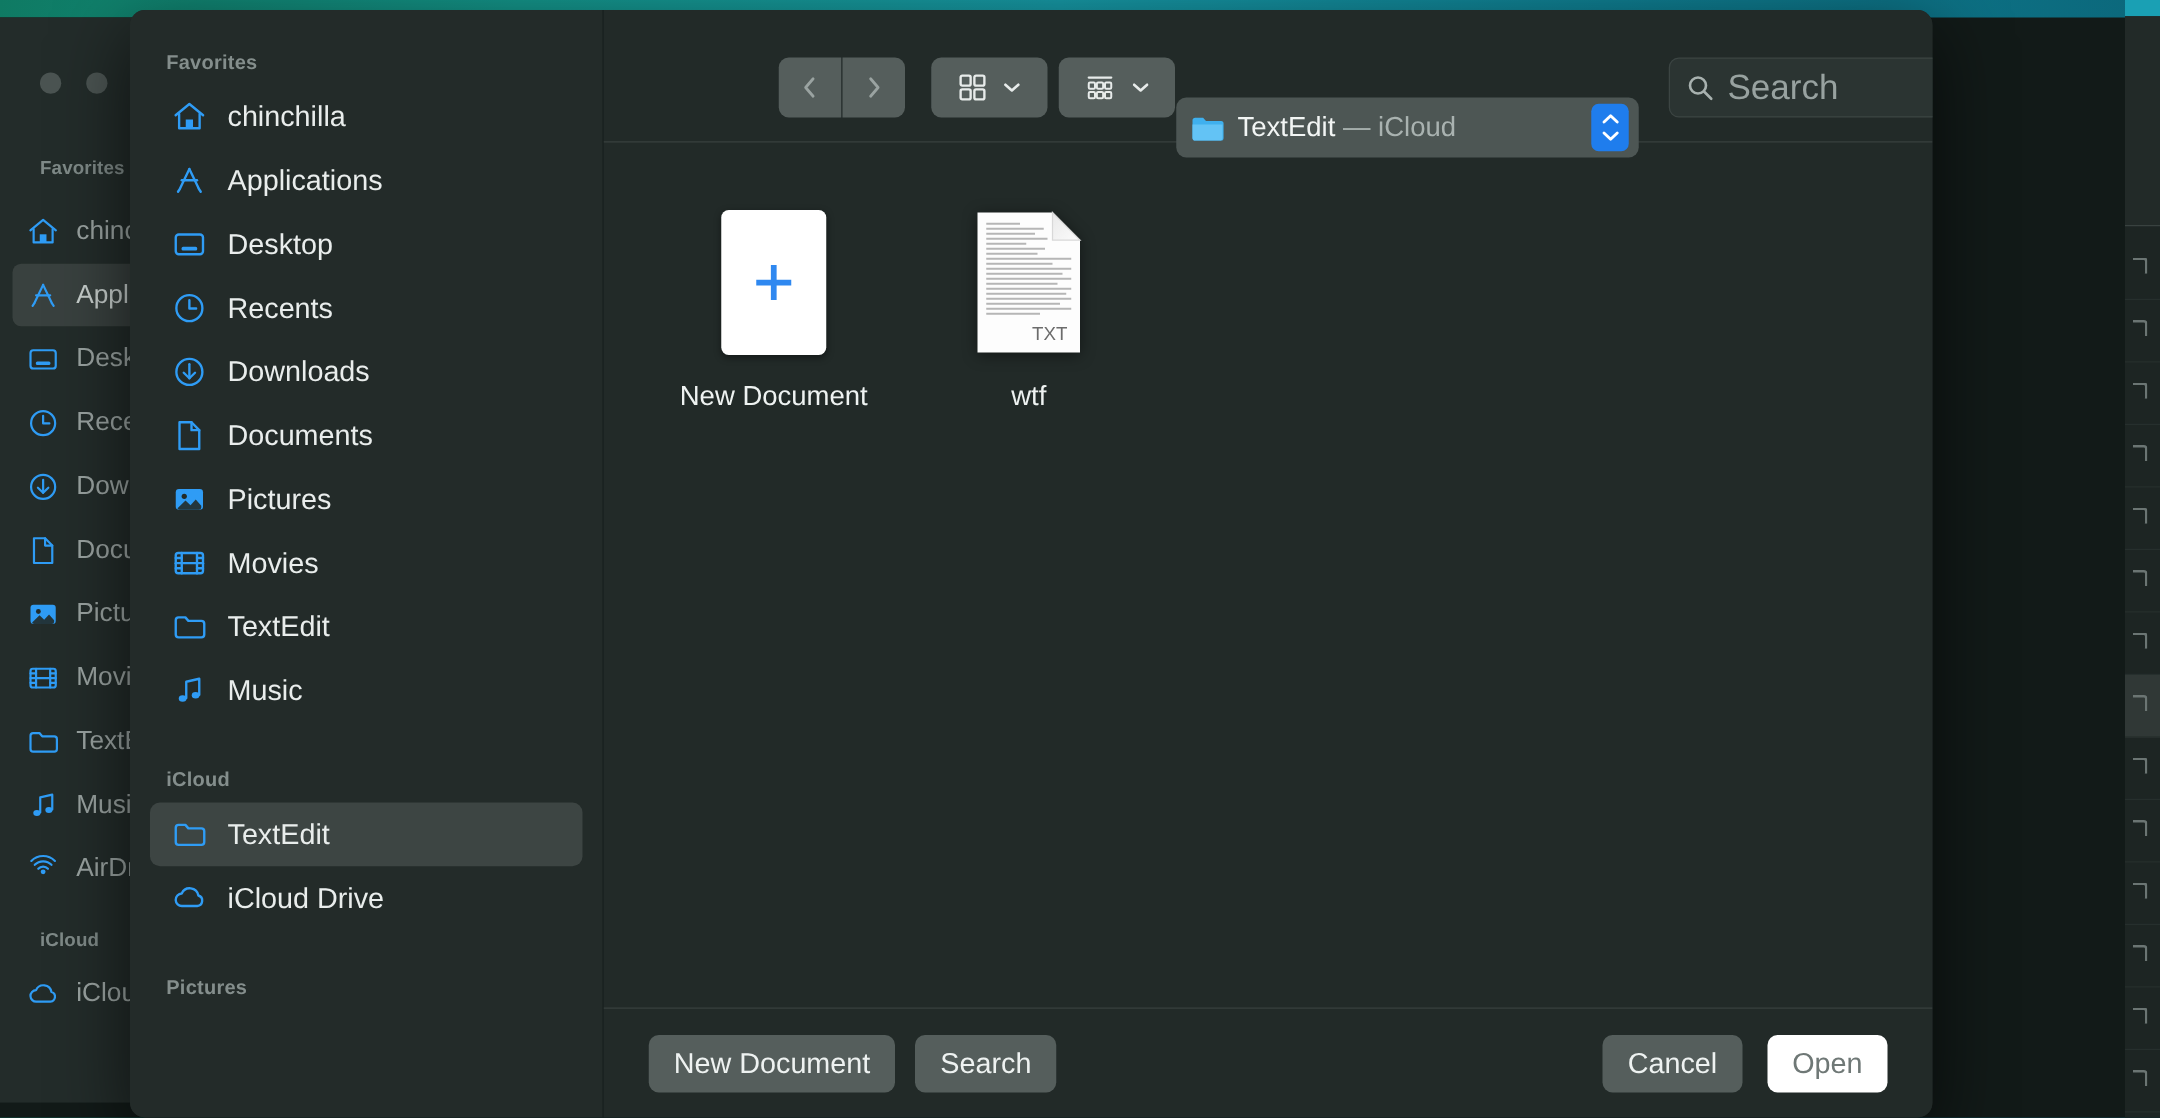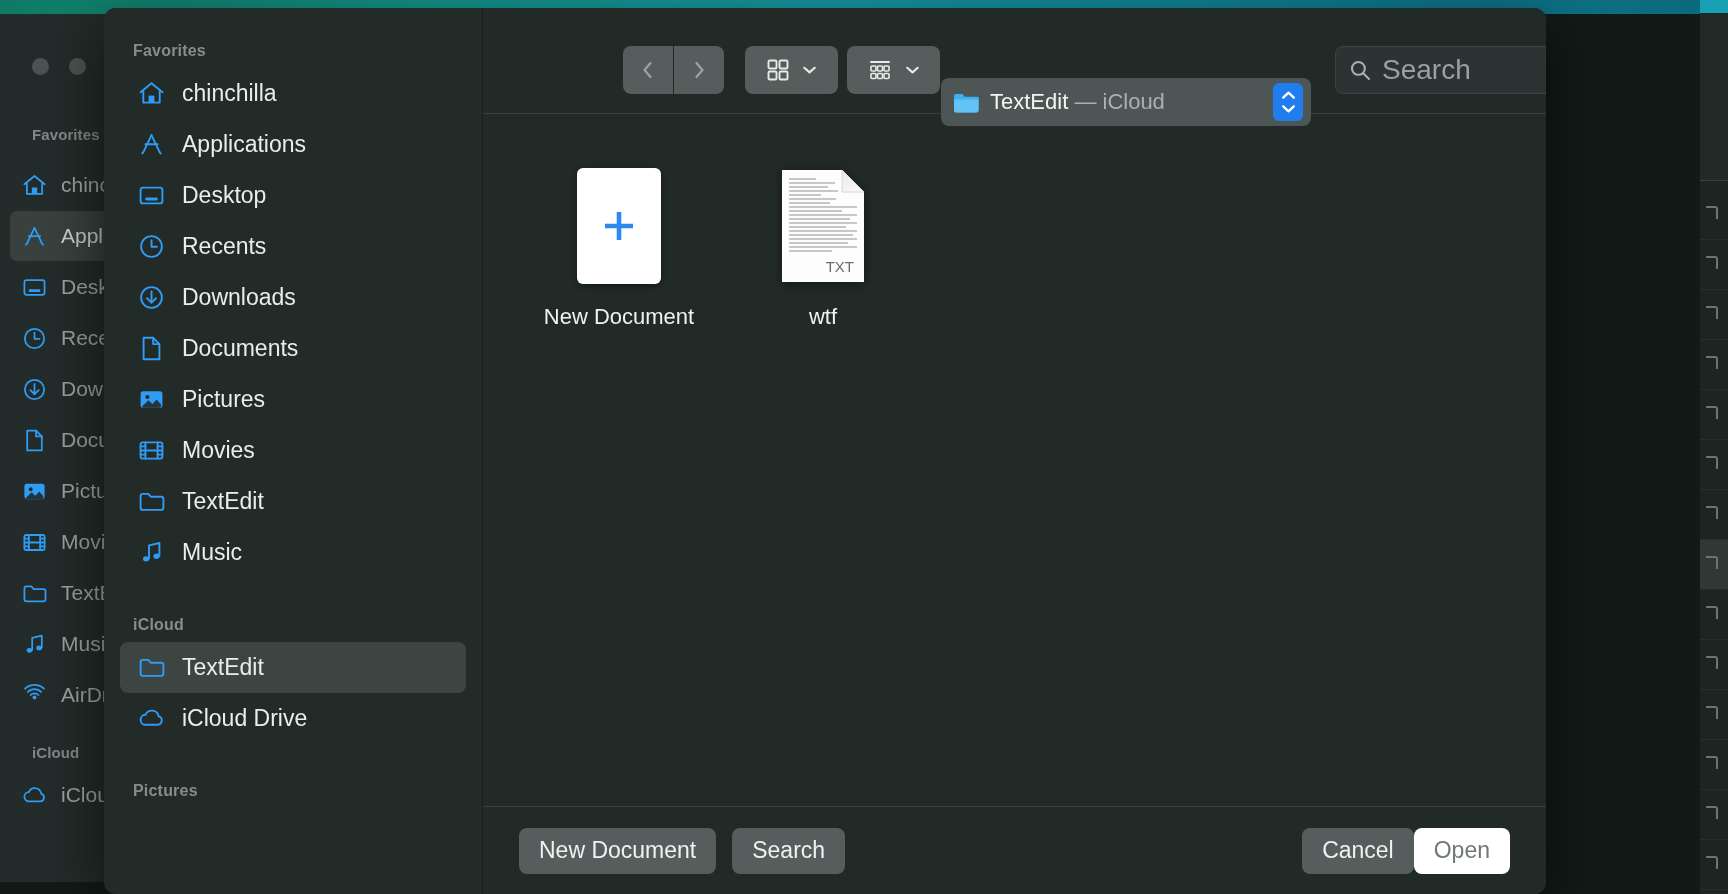--- a/index.html
+++ b/index.html
@@ -207,21 +207,21 @@
     padding:0 36px 0 36px;
   }
   .btn{
     height:46px; border:none; border-radius:8px;
     background:#555e5c; color:#eef2f1;
     font-family:"Liberation Sans", sans-serif; font-size:23px;
     padding:0 20px; cursor:default;
   }
   .btn.disabled{ background:#ffffff; color:#6f7876; }
   .footer-left{ display:flex; gap:16px; }
-  .footer-right{ margin-left:auto; display:flex; gap:0; }
+  .footer-right{ margin-left:auto; display:flex; gap:20px; }
 </style>
 </head>
 <body>
 
 <div class="desktop"></div>
 <div class="desktop-lower"></div>
 
 <div class="bg-window">
   <div class="bg-window-inner">
     <div class="traffic">

